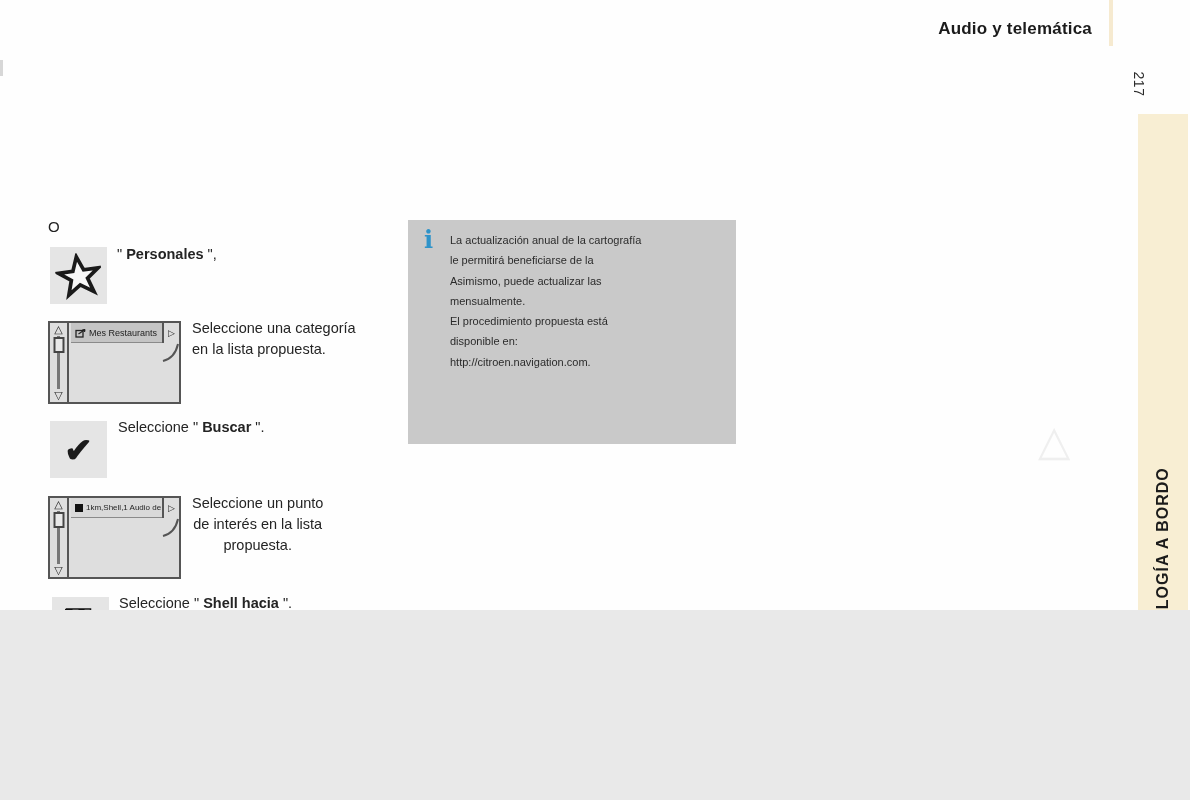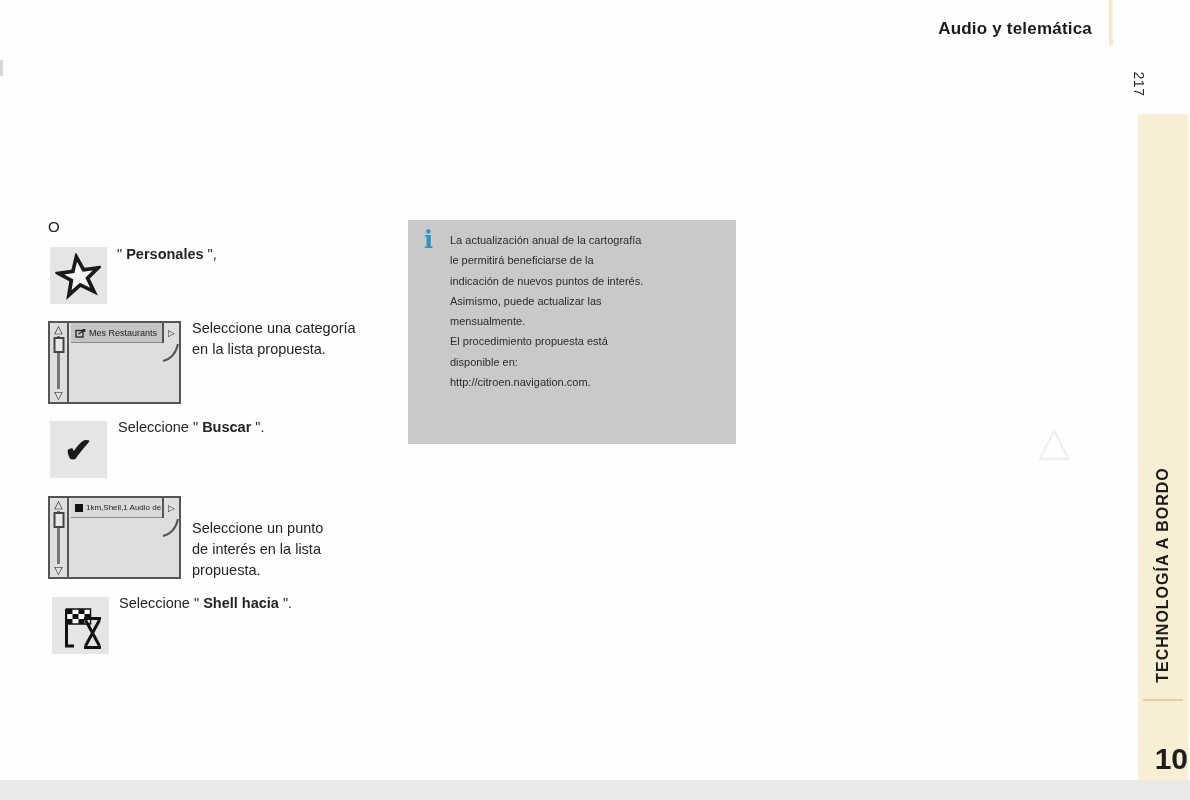--- a/index.html
+++ b/index.html
@@ -1,17 +1,17 @@
 <!DOCTYPE html>
 <html><head>
 <meta charset="utf-8">
 <style>
   html,body{margin:0;padding:0;background:#e9e9e9;}
   .page{
-    position:relative;width:1190px;height:780px;background:#fefefe;
+    position:relative;width:1190px;height:610px;background:#fefefe;
     overflow:hidden;font-family:"Liberation Sans",sans-serif;color:#1d1d1d;
   }
   
   .header-title{position:absolute;top:19px;right:98px;font-size:17px;font-weight:bold;letter-spacing:.2px;color:#1b1b1b;}
   .edge-line-top{position:absolute;left:1109px;top:0;width:4px;height:46px;background:#f6ead0;}
   .page-number{position:absolute;left:1139px;top:84px;transform:translate(-50%,-50%) rotate(90deg);
     font-size:14px;letter-spacing:.5px;color:#2a2a2a;white-space:nowrap;}
   
   .side-band{position:absolute;left:1138px;top:114px;width:50px;height:678px;background:#f8eed3;}
   .band-label{position:absolute;left:50%;top:461px;transform:translate(-50%,-50%) rotate(-90deg);
@@ -23,21 +23,21 @@
   .icon-square{position:absolute;width:57px;height:57px;background:#e5e5e5;display:flex;align-items:center;justify-content:center;}
   .star-square{left:50px;top:247px;}
   .star-square svg{transform:rotate(-8deg);}
   .check-square{left:50px;top:421px;}
   .check-glyph{font-size:34px;font-weight:bold;color:#1b1b1b;line-height:1;}
   .flag-square{left:52px;top:597px;}
   .caption{position:absolute;font-size:14.5px;color:#242424;line-height:21px;white-space:nowrap;}
   .cap-personales{left:117px;top:244px;}
   .cap-category{left:192px;top:318px;}
   .cap-buscar{left:118px;top:417px;}
-  .cap-poi{left:192px;top:518px;}
+  .cap-poi{left:192px;top:493px;text-align:center;}
   .cap-guiar{left:119px;top:593px;}
   .caption b{font-weight:bold;}
   
   .listbox{position:absolute;left:48px;width:133px;height:83px;background:#dedede;border:2px solid #555;box-sizing:border-box;}
   .lb1{top:321px;} .lb2{top:496px;}
   .lb-scroll{position:absolute;left:0;top:0;bottom:0;width:19px;border-right:2px solid #555;
     display:flex;flex-direction:column;align-items:center;justify-content:space-between;padding:1px 0;box-sizing:border-box;}
   .lb-tri{font-size:11px;line-height:1;color:#222;}
   .lb-track{flex:1;width:3px;background:#777;margin:1px 0;position:relative;}
   .lb-thumb{position:absolute;top:1px;left:50%;transform:translateX(-50%);width:11px;height:16px;
@@ -161,21 +161,20 @@
   </div>
   <div class="caption cap-guiar">
     <span>Seleccione " </span><b>Shell hacia</b><span> ".</span>
   </div>
 
   <div class="info-box" style="background: rgb(201, 201, 201);">
     <span class="info-i" style="color: rgb(46, 147, 201);">i</span>
     <div class="info-text">
       <div>La actualización anual de la cartografía</div>
       <div>le permitirá beneficiarse de la</div>
-      <div>indicación de nuevos puntos de interés.</div>
       <div>Asimismo, puede actualizar las</div>
       <div>mensualmente.</div>
       <div>El procedimiento propuesta está</div>
       <div>disponible en:</div>
       <div> http://citroen.navigation.com.</div>
     </div>
   </div>
 
   <div class="bottom-bar"></div>
   <div class="tick1"></div>

